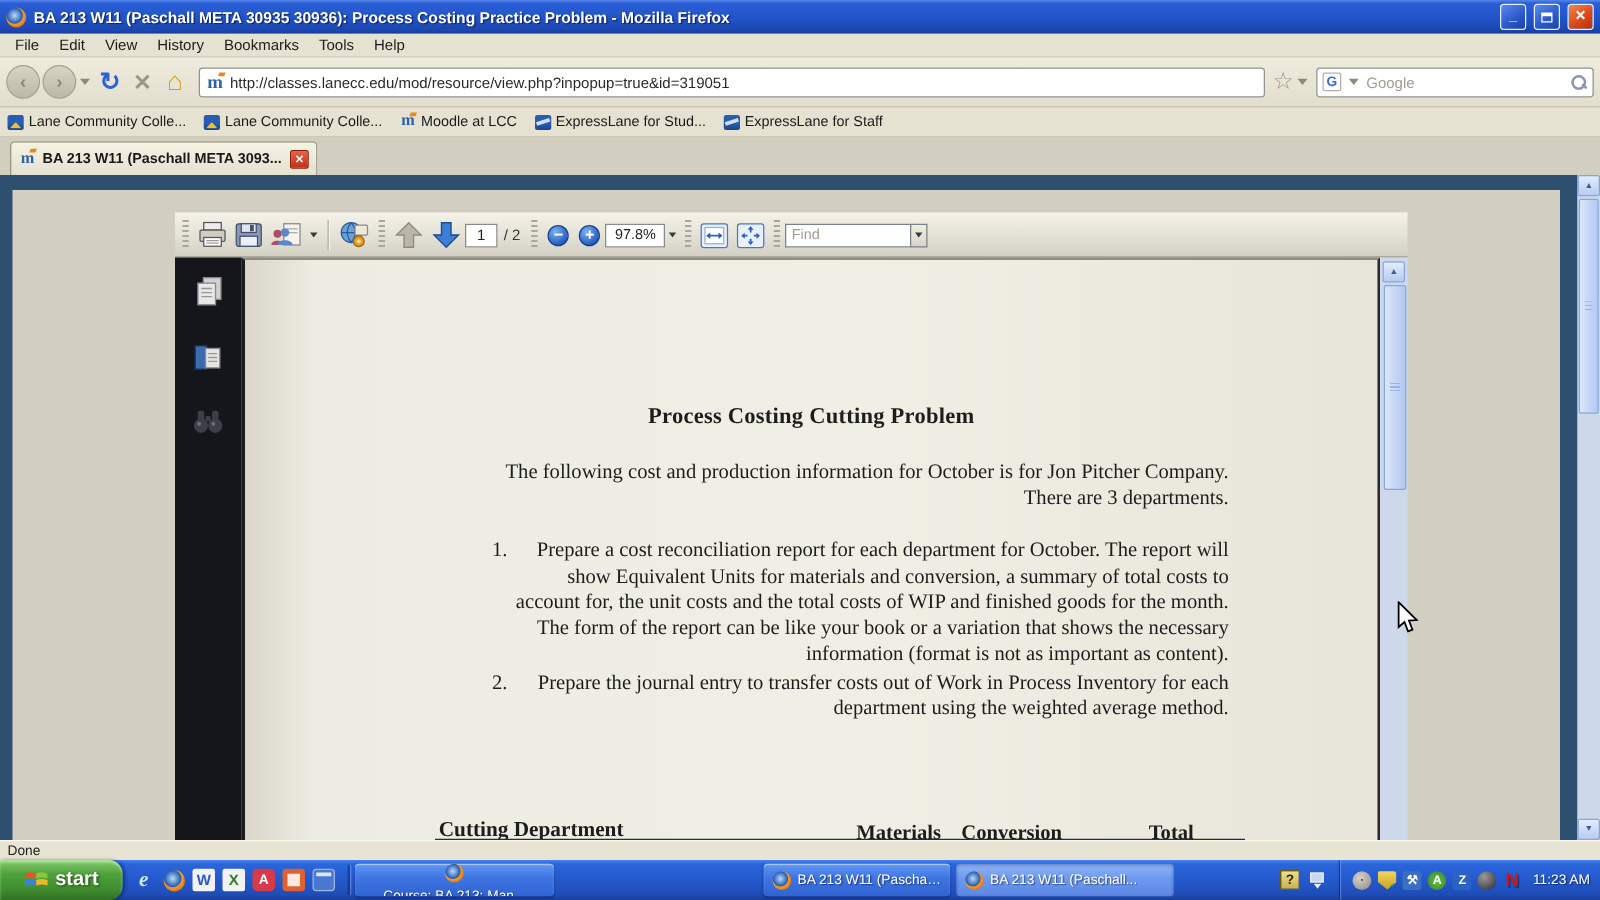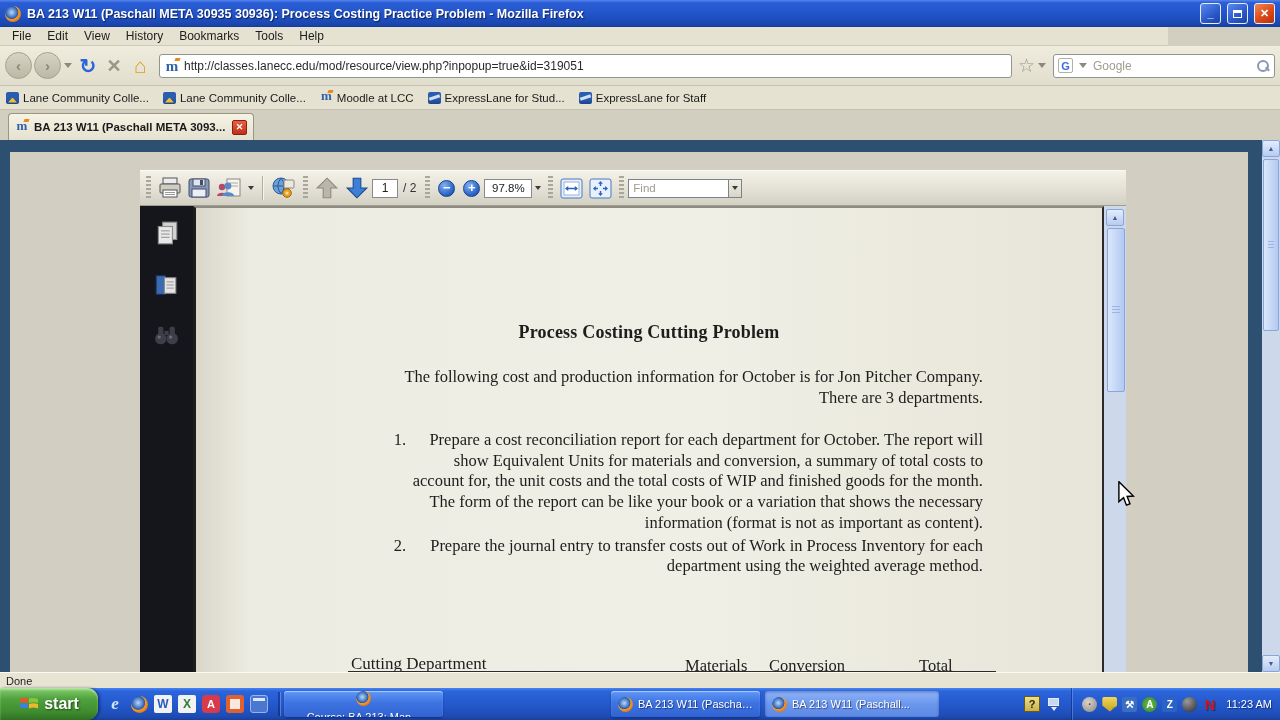--- a/index.html
+++ b/index.html
@@ -15,21 +15,21 @@
   #titlebar .title-text { color:#fff; font-size:12.5px; font-weight:bold; text-shadow:1px 1px 1px rgba(0,0,30,.6); white-space:nowrap; flex:1; }
   .ff-icon { width:16px; height:16px; border-radius:50%; flex:none;
     background:radial-gradient(circle at 42% 40%, #bcd8f4 0%, #3d74c4 38%, #2a5aa8 46%, #f09a28 52%, #e87818 72%, #b24c08 100%); }
   .win-btn { width:21px; height:21px; border-radius:3px; border:1px solid #e8eef8; color:#fff;
     font-size:11px; font-weight:bold; display:flex; align-items:center; justify-content:center; line-height:1; }
   .win-btn.min,.win-btn.restore { background:linear-gradient(145deg,#5a8af0 0%,#2a58c8 60%,#1c44a8 100%); }
   .win-btn.close { background:linear-gradient(145deg,#f08858 0%,#dd4918 55%,#b83008 100%); }
   .restore-glyph { width:9px; height:8px; border:1px solid #fff; border-top-width:3px; background:transparent; }
 
   
-  #menubar { left:0; top:27px; width:1168px; height:19px; background:#e6e2d2; border-bottom:1px solid #cfcbbb;
+  #menubar { left:0; top:27px; width:1280px; height:19px; background:#e6e2d2; border-bottom:1px solid #cfcbbb;
     display:flex; align-items:center; padding:0 4px; }
   #menubar span { font-size:12px; color:#1c1c1c; padding:2px 8px; }
 
   
   #navbar { left:0; top:46px; width:1280px; height:40px; background:linear-gradient(180deg,#efecdd,#e2dece);
     border-bottom:1px solid #c6c2b2; display:flex; align-items:center; padding:0 5px; }
   .nav-circle { width:27px; height:27px; border-radius:50%; background:linear-gradient(180deg,#d8d4c4,#bcb8a6);
     border:1px solid #a3a08e; display:flex; align-items:center; justify-content:center;
     color:#8d897a; font-size:15px; font-weight:bold; flex:none; }
   .tiny-caret { width:0; height:0; border-left:4px solid transparent; border-right:4px solid transparent;
@@ -128,21 +128,21 @@
     border-left:3px solid #1d1d1d; border-right:2px solid #2a2a2a; border-top:2px solid #8e8c82; }
   .doc { font-family:"Liberation Serif", serif; color:#1d1d1d;text-align:right; }
   #doc-title { position:absolute; left:0; top:114px; width:100%; text-align:center; font-size:18px; font-weight:bold; letter-spacing:.2px; }
   #doc-intro { position:absolute; left:135px; top:158px; width:652px; font-size:16.5px; line-height:21px; }
   #doc-required-block { position:absolute; left:135px; top:221px; width:652px; }
   #doc-required-block .req { font-size:16.5px; font-weight:bold; }
   .doc-list { margin-top:1px; padding-left:52px; }
   .doc-li { display:flex; margin-bottom:2px; }
   .doc-li .num { width:23px; flex:none; font-size:16.5px; line-height:20.7px; }
   .doc-li .txt { flex:1; font-size:16.5px; line-height:20.7px; }
-  .th { position:absolute; font-weight:normal; font-size:16.5px; white-space:nowrap; }
+  .th { position:absolute; font-weight:bold; font-size:16.5px; white-space:nowrap; }
   #th-underline { position:absolute; left:152px; top:463px; width:648px; height:2px; background:#2c2c2c; }
 
   #pdf-sb { left:1104px; top:66px; width:22px; height:466px; }
   #pdf-sb .up { position:absolute; left:2px; top:3px; width:18px; height:17px; }
   #pdf-sb .sb-thumb { left:3px; right:1px; top:22px; height:164px; }
 
   
   #cursor { left:1117px; top:341px; width:18px; height:27px; }
 
   

